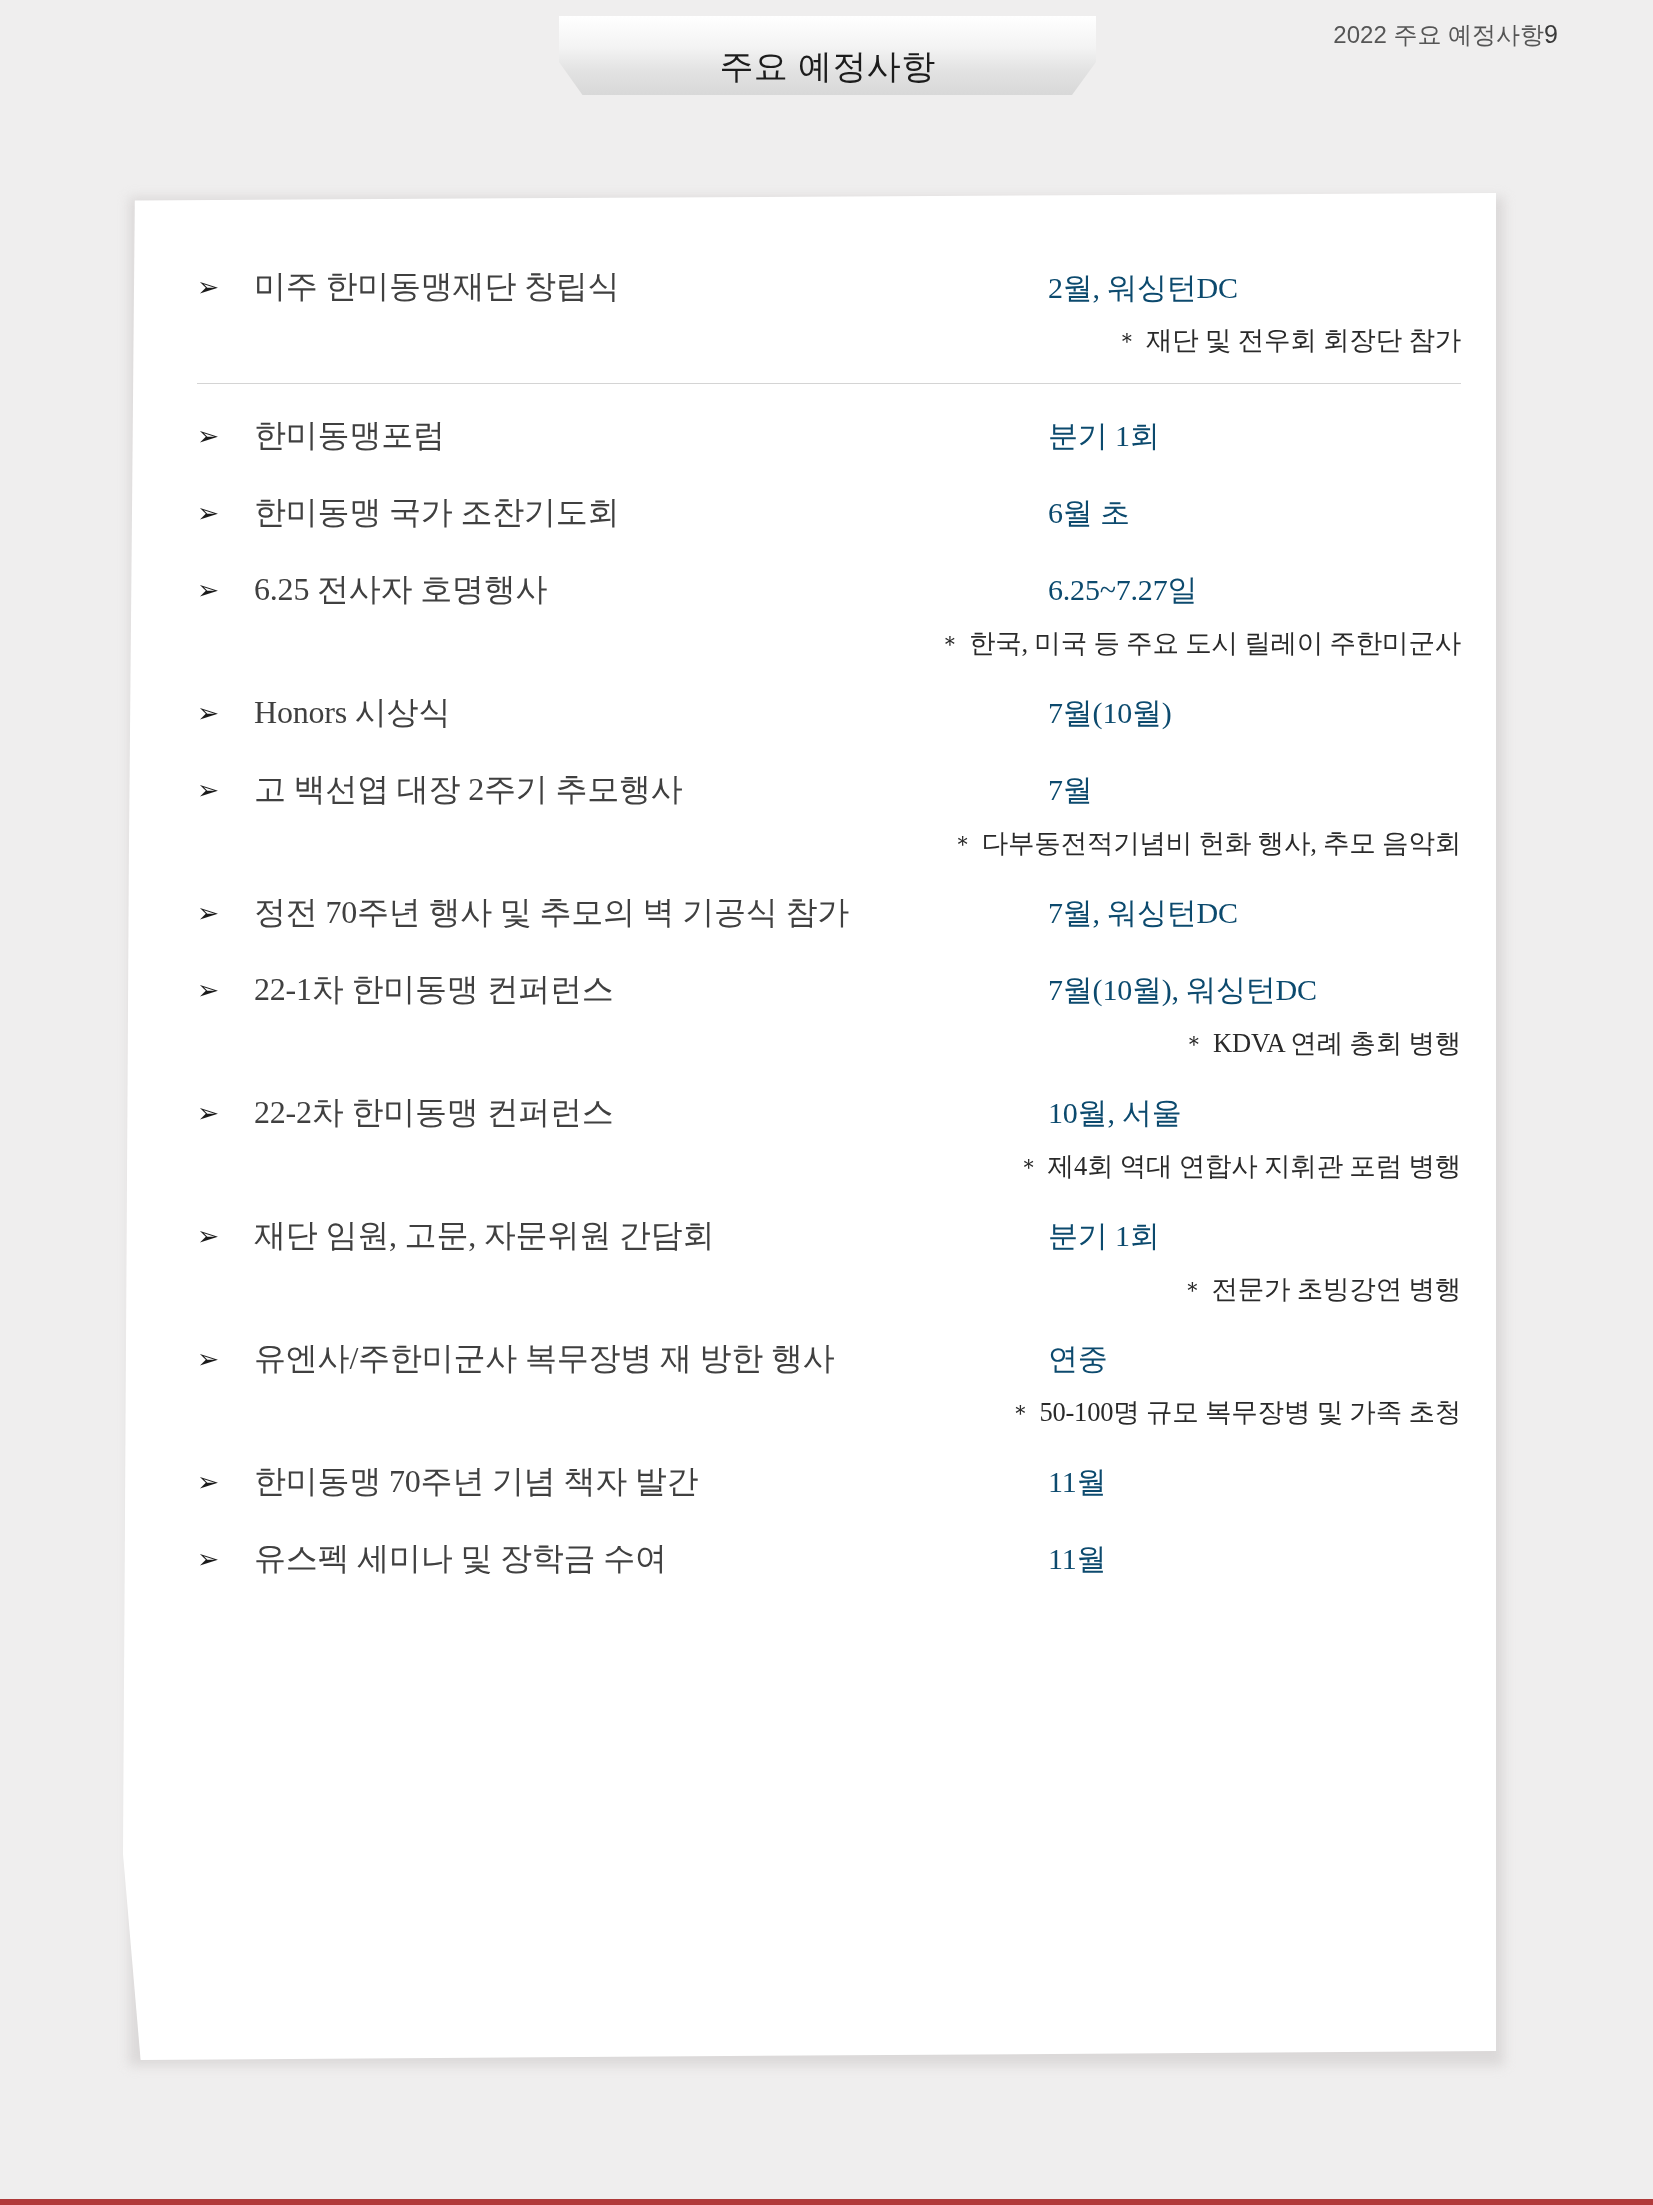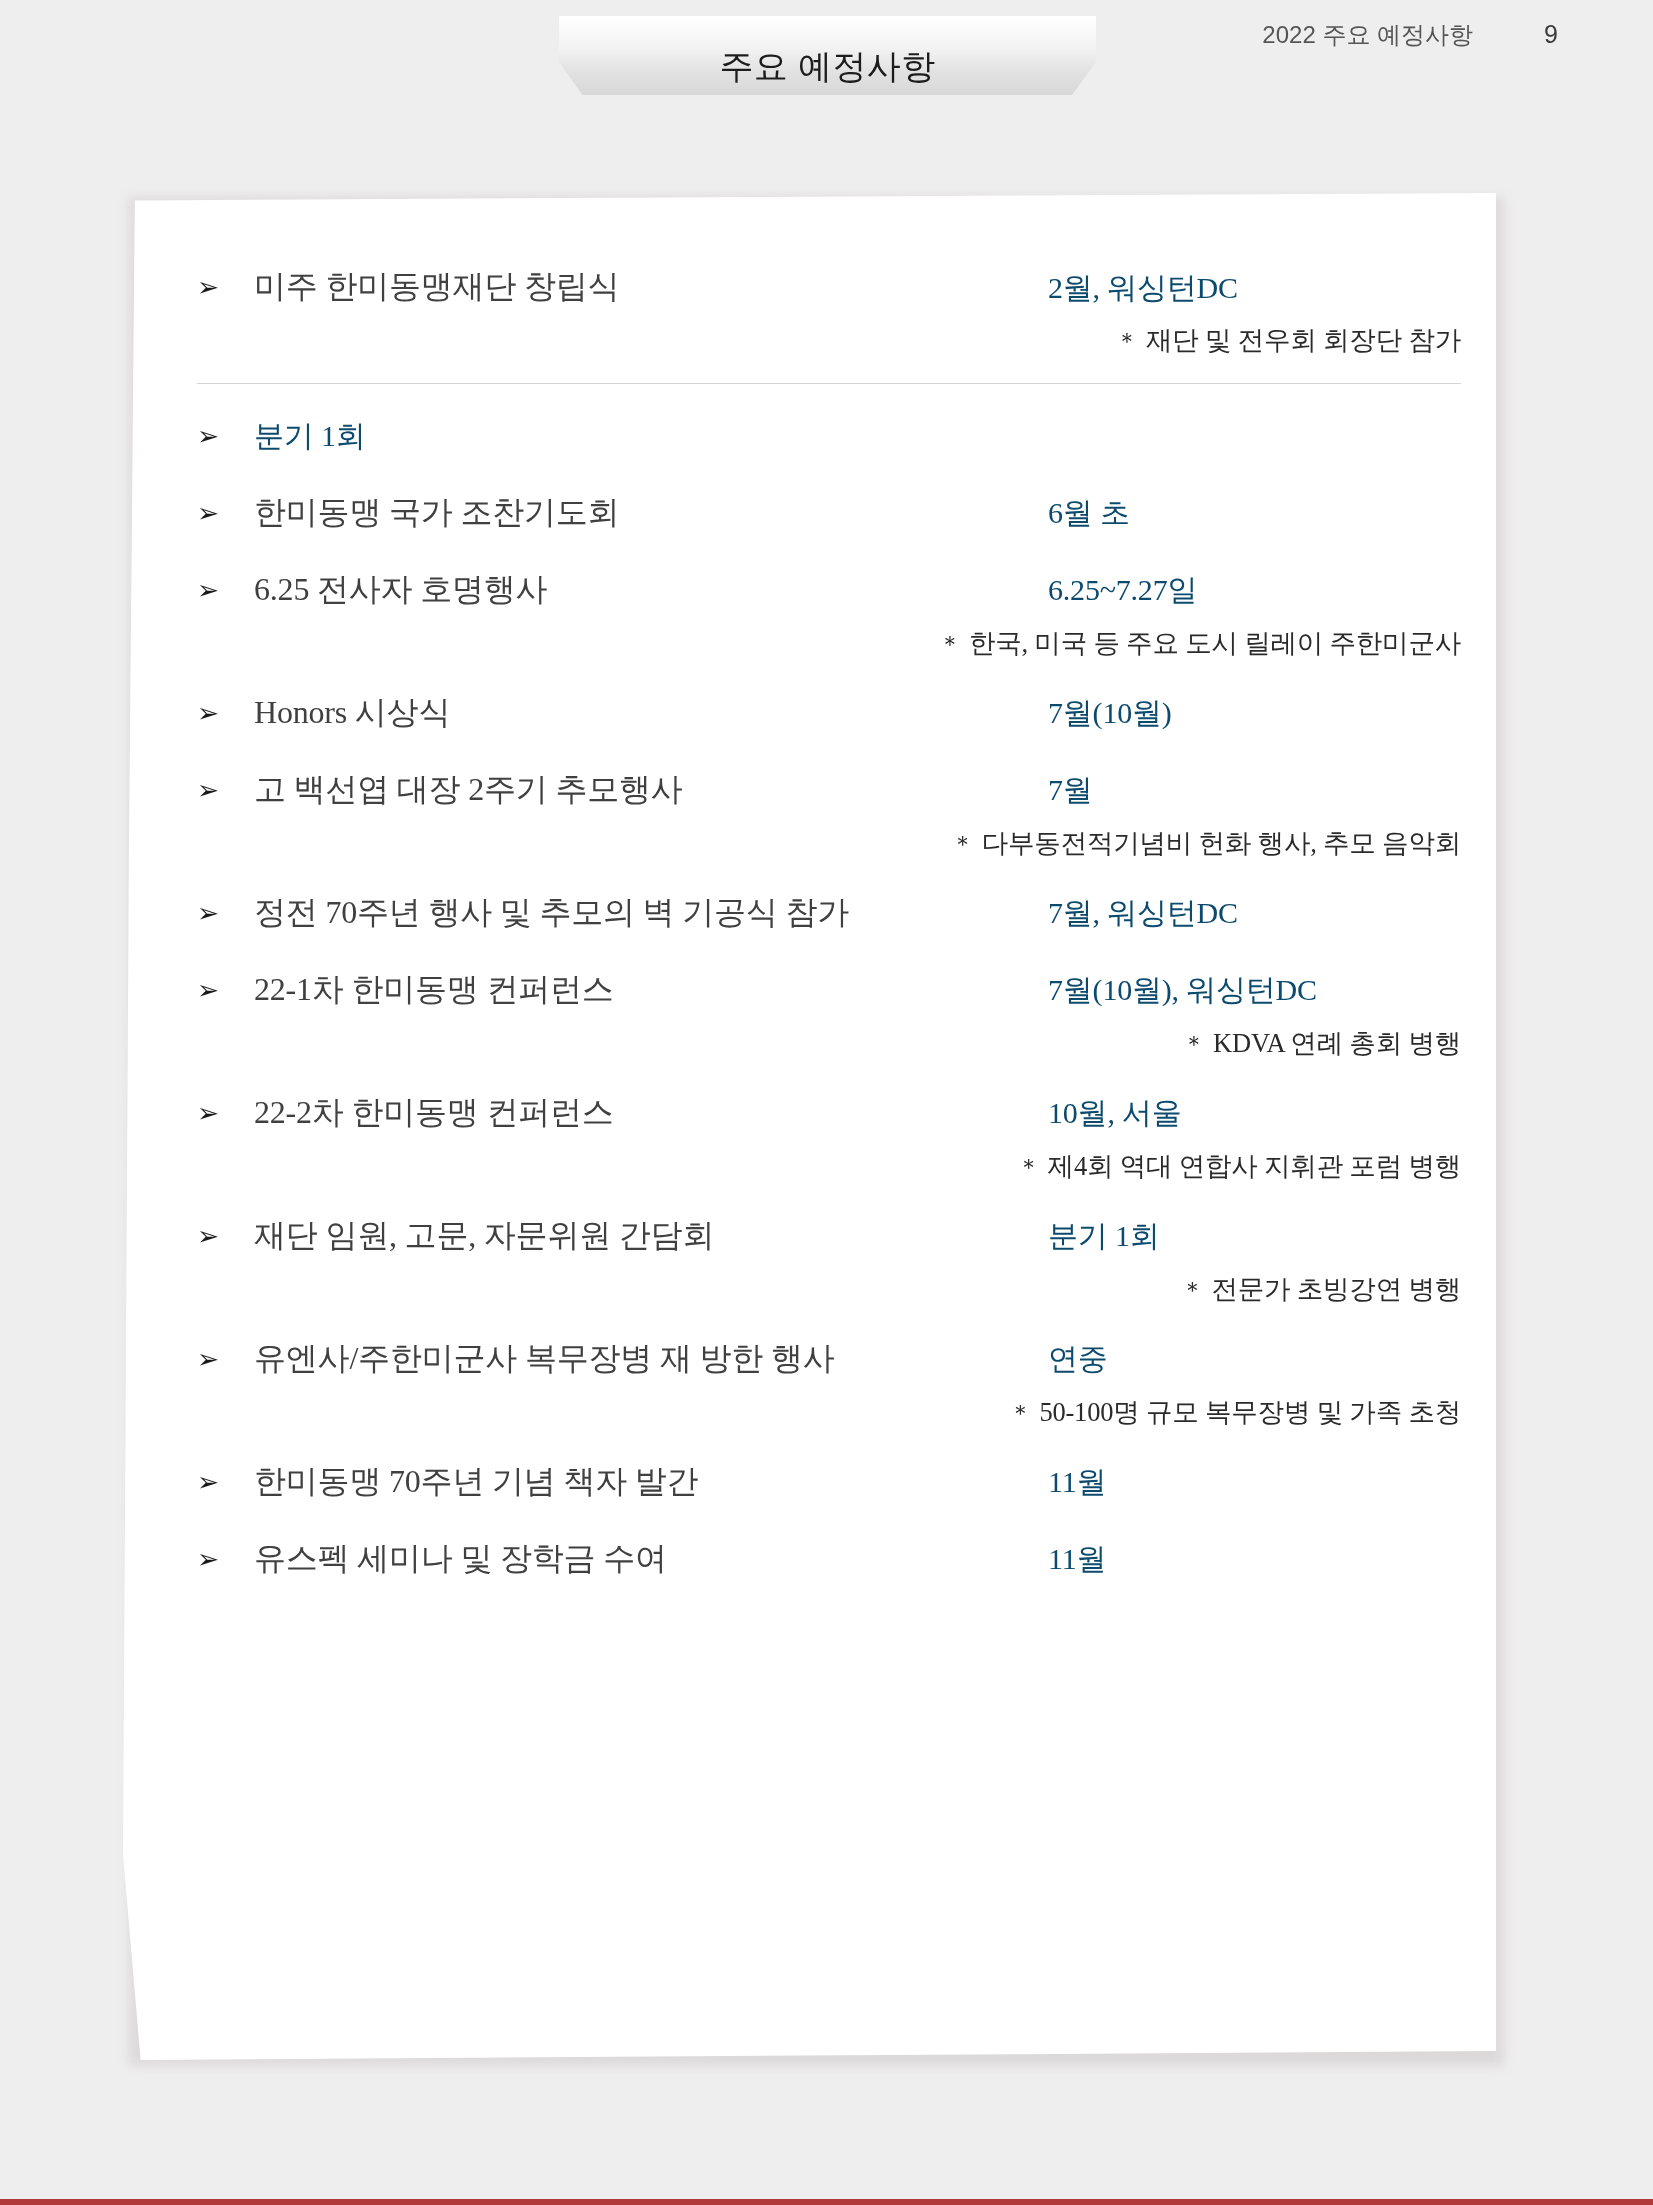--- a/index.html
+++ b/index.html
@@ -44,21 +44,20 @@
     letter-spacing: 0.4px;
     font-family: Liberation Sans, sans-serif;
   }
 
   .header-right {
     position: absolute;
     right: 96px;
     top: 19px;
     display: flex;
     align-items: baseline;
-    gap: 71px;
     color: #555555;
     font-size: 24px;
     font-family: "Liberation Sans", "DejaVu Sans", sans-serif;
   }
   .header-right .pagenum {
     color: #3a3a3a;
     font-size: 25px;
   }
 
   
@@ -197,20 +196,21 @@
       <div class="when">2월, 워싱턴DC</div>
     </div>
     <div class="note">
       <span class="star">＊</span><span>재단 및 전우회 회장단 참가</span>
     </div>
     <div class="divider"></div>
     <div class="spacer-sm"></div>
 
     <div class="row">
       <div class="bullet">➢</div>
+      <div class="label">한미동맹포럼</div>
       <div class="when">분기 1회</div>
     </div>
     <div class="spacer-md"></div>
 
     <div class="row">
       <div class="bullet">➢</div>
       <div class="label">한미동맹 국가 조찬기도회</div>
       <div class="when">6월 초</div>
     </div>
     <div class="spacer-md"></div>

